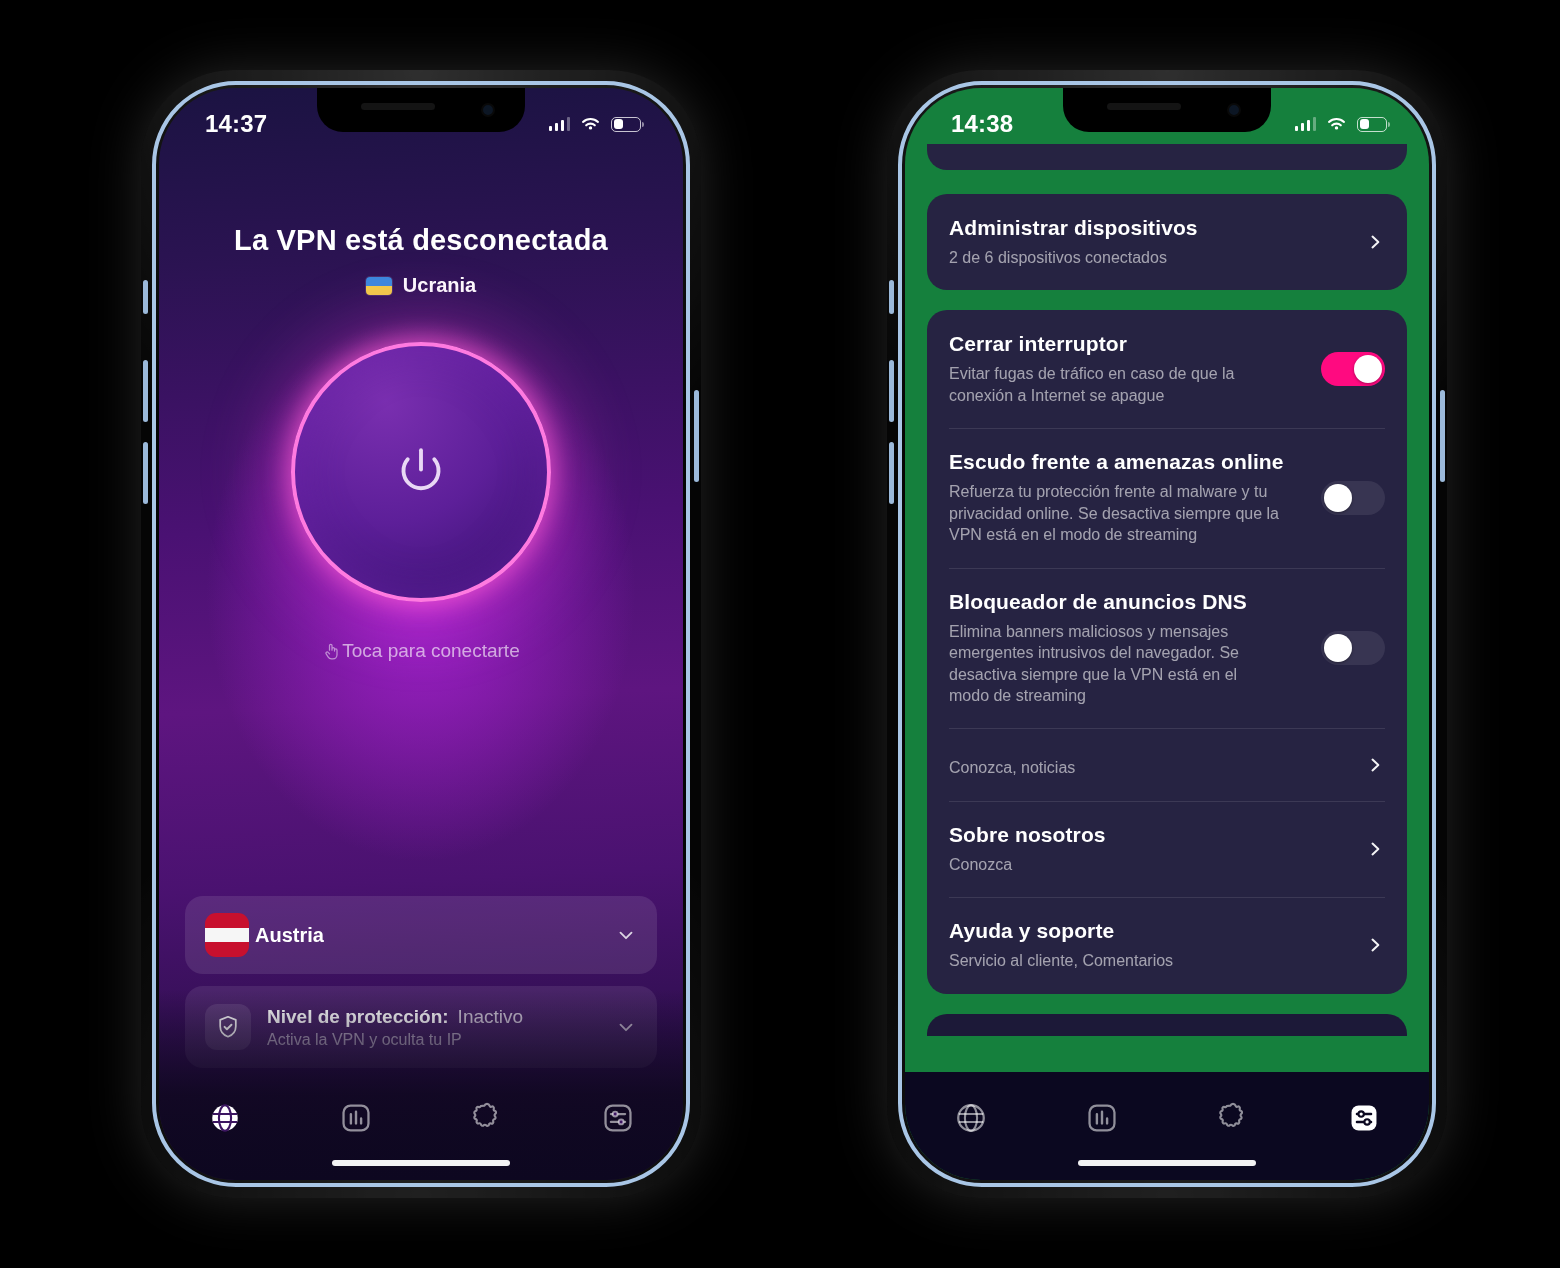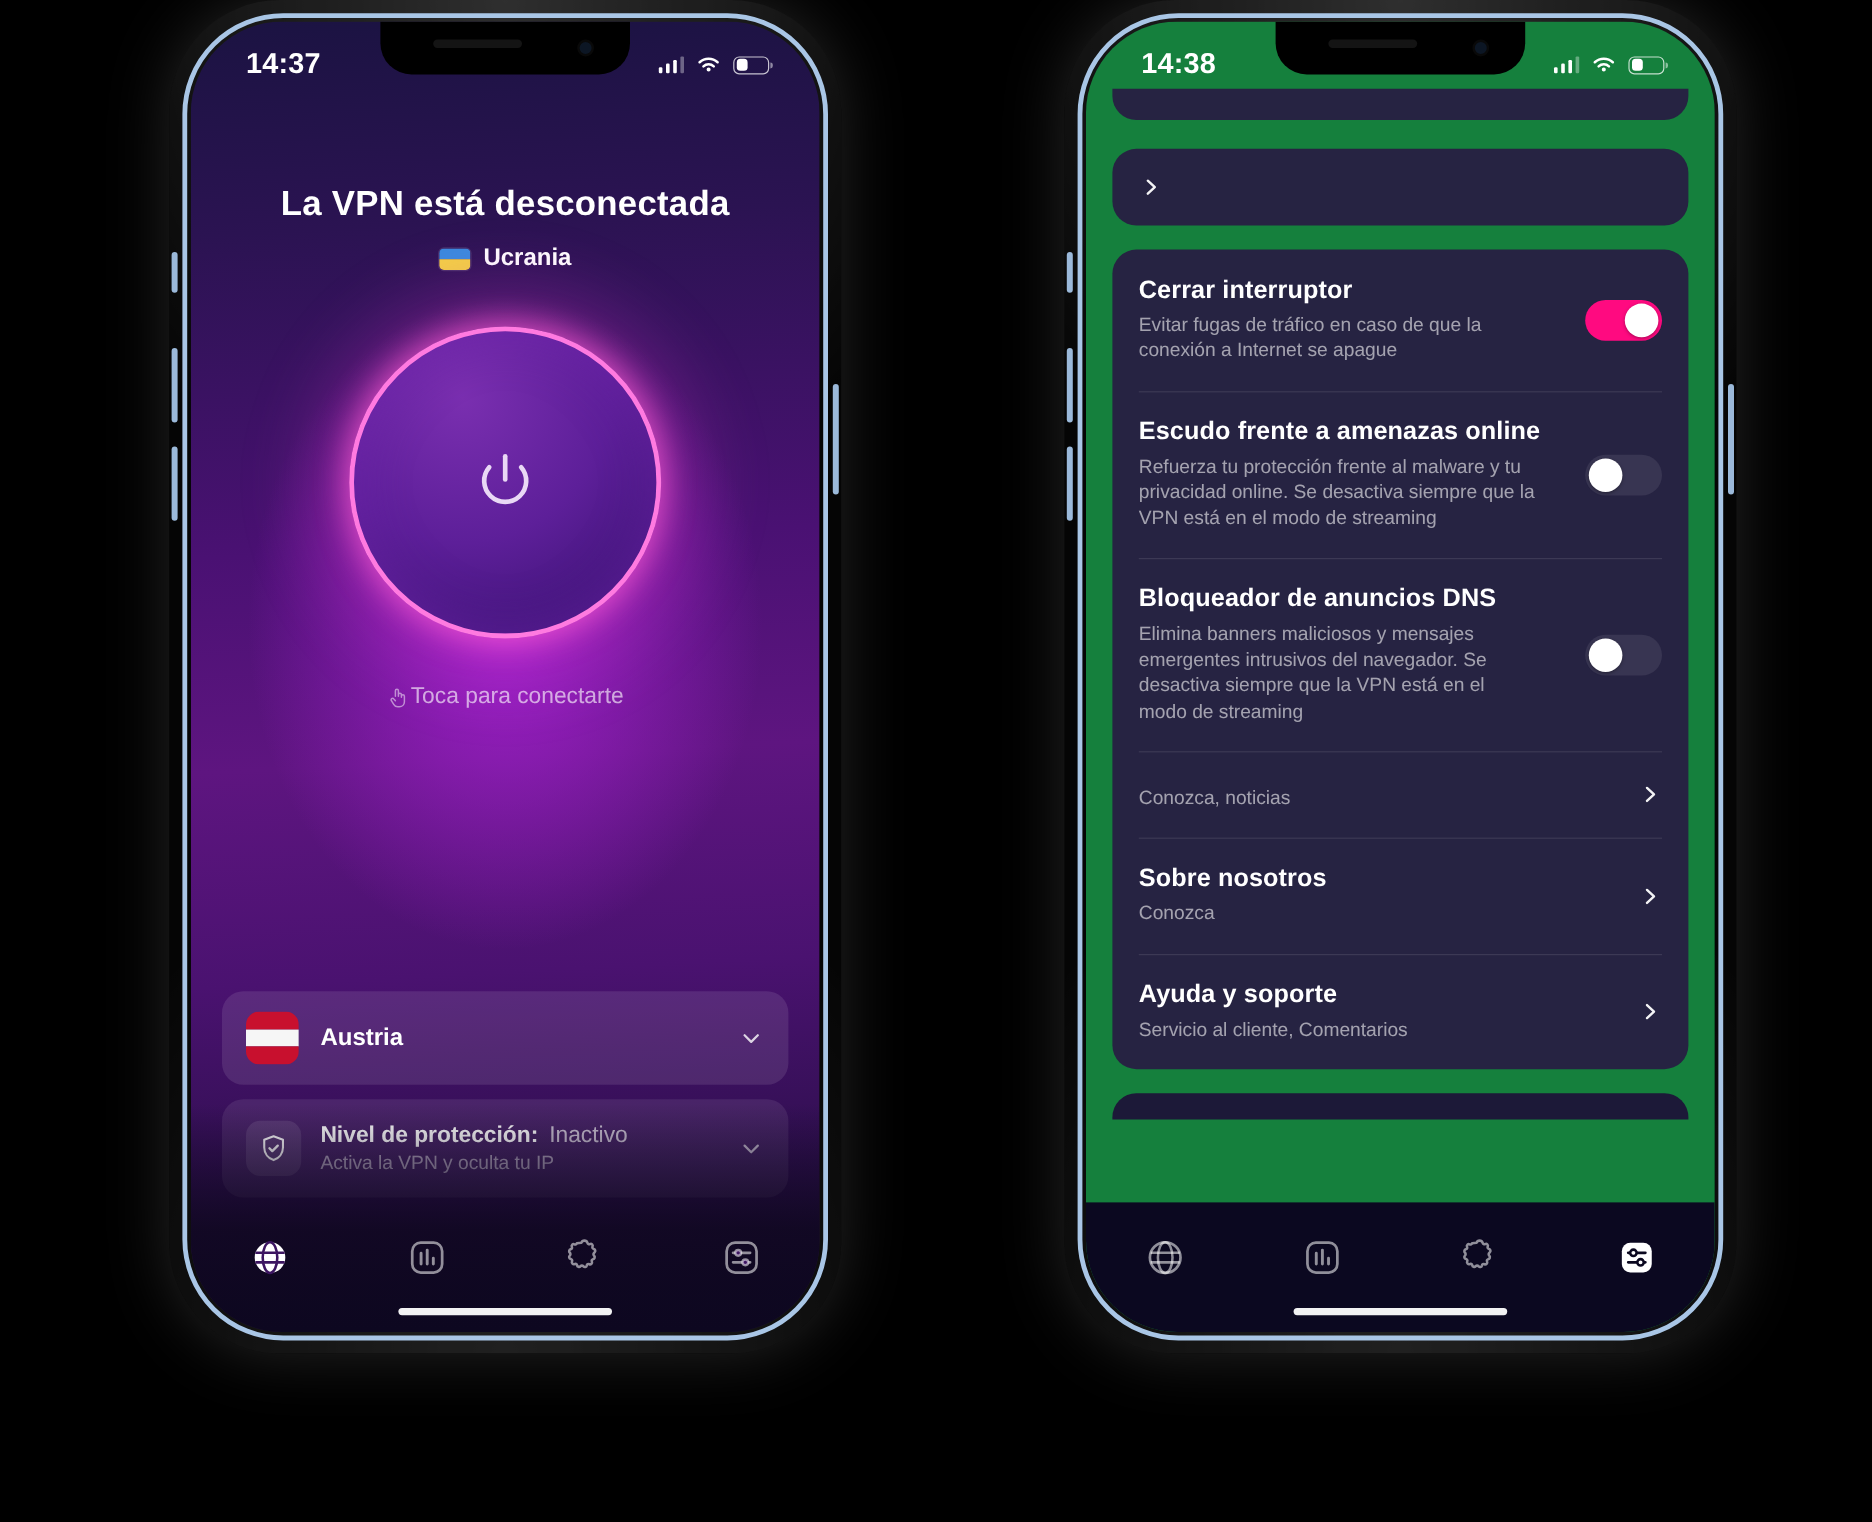--- a/index.html
+++ b/index.html
@@ -7,20 +7,21 @@
     width: 1560px; height: 1268px;
     background: #000000;
     font-family: "Liberation Sans", sans-serif;
     overflow: hidden;
   }
 
   .stage {
     position: relative;
     width: 1560px; height: 1268px;
     display: flex;
+    align-items: center;
     justify-content: center;
     gap: 186px;
     background: #000;
     padding-left: 28px;
   }
 
   
   .phone {
     position: relative;
     width: 560px;
@@ -193,21 +194,21 @@
     color: rgba(255,255,255,.62); font-size:19px;
   }
   .tap-hint svg{width:20px;height:20px;opacity:.72}
 
   .home-cards{
     position:absolute; left:26px; right:26px; bottom: 112px;
   }
   .card-country{
     height:78px; border-radius:18px;
     background: rgba(255,255,255,.10);
-    display:flex; align-items:center; gap:18px;
+    display:flex; align-items:center; gap:6px;
     padding: 0 20px;
     margin-bottom:12px;
   }
   .flag-at{
     width:44px;height:44px;border-radius:11px;overflow:hidden;
     display:flex;flex-direction:column;
   }
   .flag-at span{display:block;height:33.34%}
   .flag-at .r{background:#c8102e}
   .flag-at .w{background:#f6f6f6}
@@ -478,20 +479,24 @@
               </div>
           </div>
         </div>
 
         <div class="set-scroll">
 
           <div class="peek-card"></div>
 
           <div class="set-card">
             <div class="set-row">
+              <div class="set-txt">
+                <div class="set-title">Administrar dispositivos</div>
+                <div class="set-desc">2 de 6 dispositivos conectados</div>
+              </div>
               <svg class="chev-rt" viewBox="0 0 24 24" fill="none">
                   <path d="M9 5.5l7 6.5-7 6.5" stroke="#fff" stroke-width="2.4" stroke-linecap="round" stroke-linejoin="round"></path>
                 </svg>
             </div>
           </div>
 
           <div class="set-card">
 
             <div class="set-row">
               <div class="set-txt">

